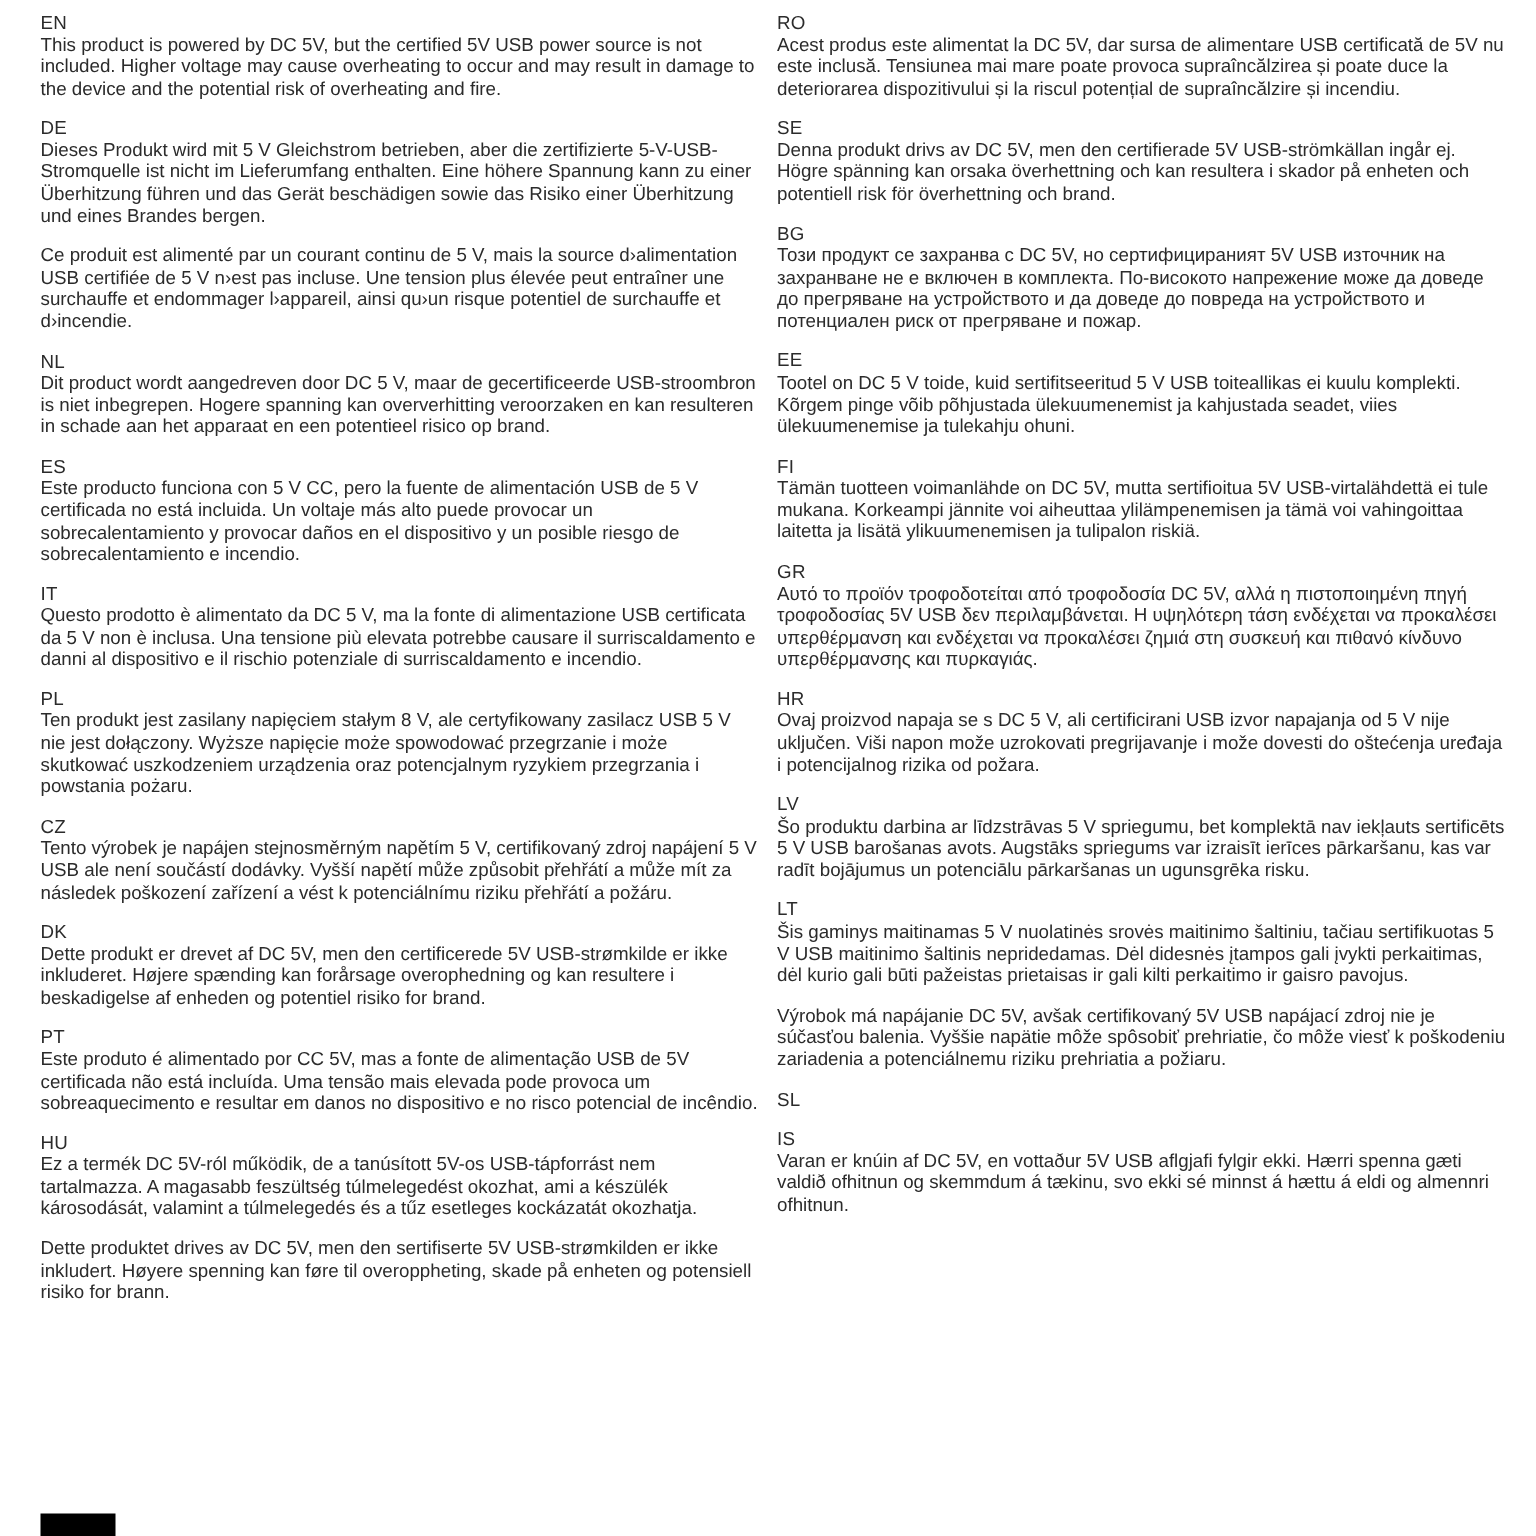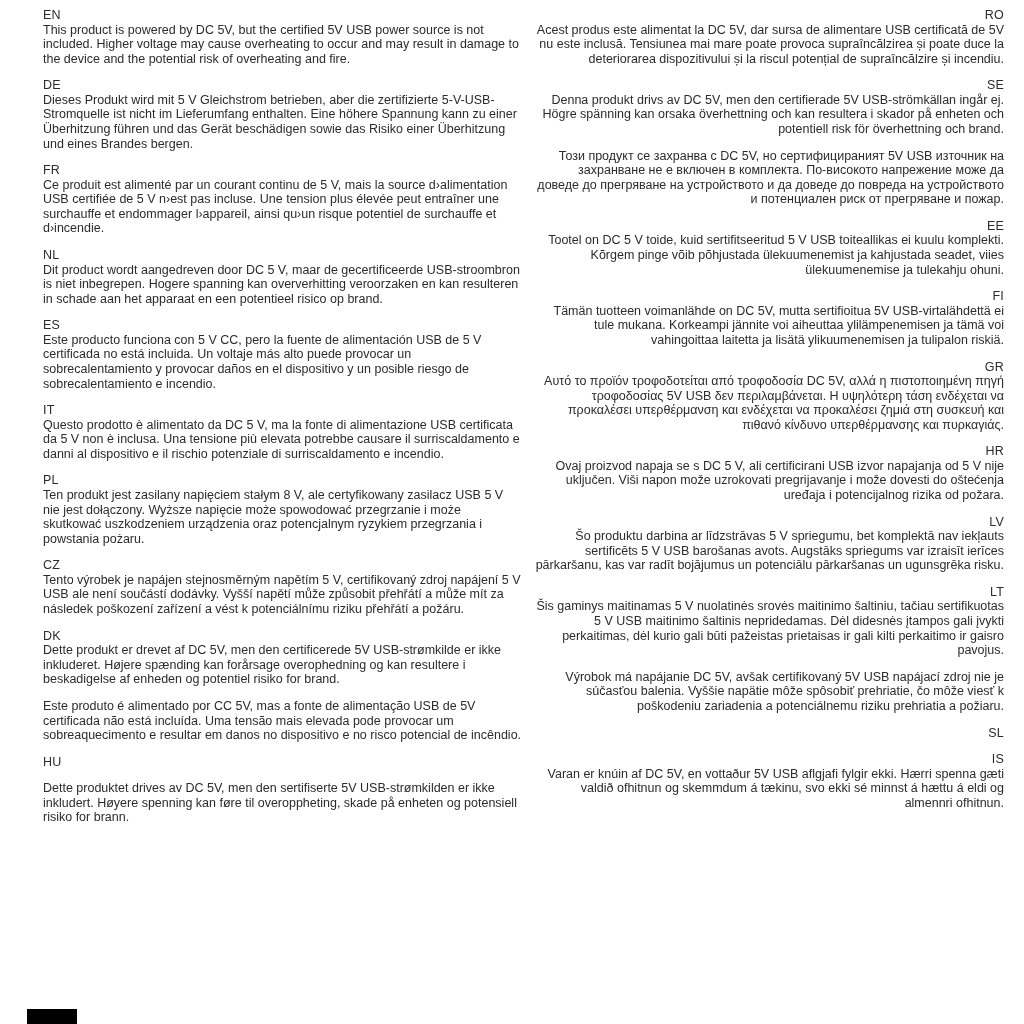--- a/index.html
+++ b/index.html
@@ -10,35 +10,34 @@
   body {
     width: 1024px;
     height: 1024px;
     position: relative;
     overflow: hidden;
     font-family: "Liberation Sans", "DejaVu Sans", sans-serif;
     color: #2b2b2b;
   }
   .page {
     display: flex;
-    padding: 8px 20px 0 43px;
+    padding: 8px 20px 0 27px;
     box-sizing: border-box;
     width: 1024px;
   }
   .col {
     box-sizing: border-box;
   }
   .col-left {
     width: 479px;
     margin-right: 12px;
     flex: 0 0 auto;
   }
   .col-right {
     flex: 1 1 auto;
-    text-align: right;
   }
   .lang-block {
     margin: 0 0 12px 0;
   }
   .lang-code {
     font-size: 12.5px;
     line-height: 14.5px;
     font-weight: 400;
     margin: 0;
     letter-spacing: 0.2px;
@@ -68,21 +67,20 @@
       <p class="lang-code">EN</p>
       <p class="lang-text">This product is powered by DC 5V, but the certified 5V USB power source is not included. Higher voltage may cause overheating to occur and may result in damage to the device and the potential risk of overheating and fire.</p>
     </section>
 
     <section class="lang-block">
       <p class="lang-code">DE</p>
       <p class="lang-text">Dieses Produkt wird mit 5 V Gleichstrom betrieben, aber die zertifizierte 5-V-USB-Stromquelle ist nicht im Lieferumfang enthalten. Eine höhere Spannung kann zu einer Überhitzung führen und das Gerät beschädigen sowie das Risiko einer Überhitzung und eines Brandes bergen.</p>
     </section>
 
     <section class="lang-block">
-      <p class="lang-code">FR</p>
       <p class="lang-text">Ce produit est alimenté par un courant continu de 5 V, mais la source d›alimentation USB certifiée de 5 V n›est pas incluse. Une tension plus élevée peut entraîner une surchauffe et endommager l›appareil, ainsi qu›un risque potentiel de surchauffe et d›incendie.</p>
     </section>
 
     <section class="lang-block">
       <p class="lang-code">NL</p>
       <p class="lang-text">Dit product wordt aangedreven door DC 5 V, maar de gecertificeerde USB-stroombron is niet inbegrepen. Hogere spanning kan oververhitting veroorzaken en kan resulteren in schade aan het apparaat en een potentieel risico op brand.</p>
     </section>
 
     <section class="lang-block">
       <p class="lang-code">ES</p>
@@ -103,25 +101,27 @@
       <p class="lang-code">CZ</p>
       <p class="lang-text">Tento výrobek je napájen stejnosměrným napětím 5 V, certifikovaný zdroj napájení 5 V USB ale není součástí dodávky. Vyšší napětí může způsobit přehřátí a může mít za následek poškození zařízení a vést k potenciálnímu riziku přehřátí a požáru.</p>
     </section>
 
     <section class="lang-block">
       <p class="lang-code">DK</p>
       <p class="lang-text">Dette produkt er drevet af DC 5V, men den certificerede 5V USB-strømkilde er ikke inkluderet. Højere spænding kan forårsage overophedning og kan resultere i beskadigelse af enheden og potentiel risiko for brand.</p>
     </section>
 
     <section class="lang-block">
-      <p class="lang-text">Este produto é alimentado por CC 5V, mas a fonte de alimentação USB de 5V certificada não está incluída. Uma tensão mais elevada pode provocar um sobreaquecimento e resultar em danos no dispositivo e no risco potencial de incêndio.</p>
+      <p class="lang-code">PT</p>
+      <p class="lang-text">Este produto é alimentado por CC 5V, mas a fonte de alimentação USB de 5V certificada não está incluída. Uma tensão mais elevada pode provoca um sobreaquecimento e resultar em danos no dispositivo e no risco potencial de incêndio.</p>
     </section>
 
     <section class="lang-block">
       <p class="lang-code">HU</p>
+      <p class="lang-text">Ez a termék DC 5V-ról működik, de a tanúsított 5V-os USB-tápforrást nem tartalmazza. A magasabb feszültség túlmelegedést okozhat, ami a készülék károsodását, valamint a túlmelegedés és a tűz esetleges kockázatát okozhatja.</p>
     </section>
 
     <section class="lang-block">
       <p class="lang-text">Dette produktet drives av DC 5V, men den sertifiserte 5V USB-strømkilden er ikke inkludert. Høyere spenning kan føre til overoppheting, skade på enheten og potensiell risiko for brann.</p>
     </section>
 
   </div>
 
   <div class="col col-right">
 
@@ -129,20 +129,21 @@
       <p class="lang-code">RO</p>
       <p class="lang-text">Acest produs este alimentat la DC 5V, dar sursa de alimentare USB certificată de 5V nu este inclusă. Tensiunea mai mare poate provoca supraîncălzirea și poate duce la deteriorarea dispozitivului și la riscul potențial de supraîncălzire și incendiu.</p>
     </section>
 
     <section class="lang-block">
       <p class="lang-code">SE</p>
       <p class="lang-text">Denna produkt drivs av DC 5V, men den certifierade 5V USB-strömkällan ingår ej. Högre spänning kan orsaka överhettning och kan resultera i skador på enheten och potentiell risk för överhettning och brand.</p>
     </section>
 
     <section class="lang-block">
+      <p class="lang-code">BG</p>
       <p class="lang-text">Този продукт се захранва с DC 5V, но сертифицираният 5V USB източник на захранване не е включен в комплекта. По-високото напрежение може да доведе до прегряване на устройството и да доведе до повреда на устройството и потенциален риск от прегряване и пожар.</p>
     </section>
 
     <section class="lang-block">
       <p class="lang-code">EE</p>
       <p class="lang-text">Tootel on DC 5 V toide, kuid sertifitseeritud 5 V USB toiteallikas ei kuulu komplekti. Kõrgem pinge võib põhjustada ülekuumenemist ja kahjustada seadet, viies ülekuumenemise ja tulekahju ohuni.</p>
     </section>
 
     <section class="lang-block">
       <p class="lang-code">FI</p>

